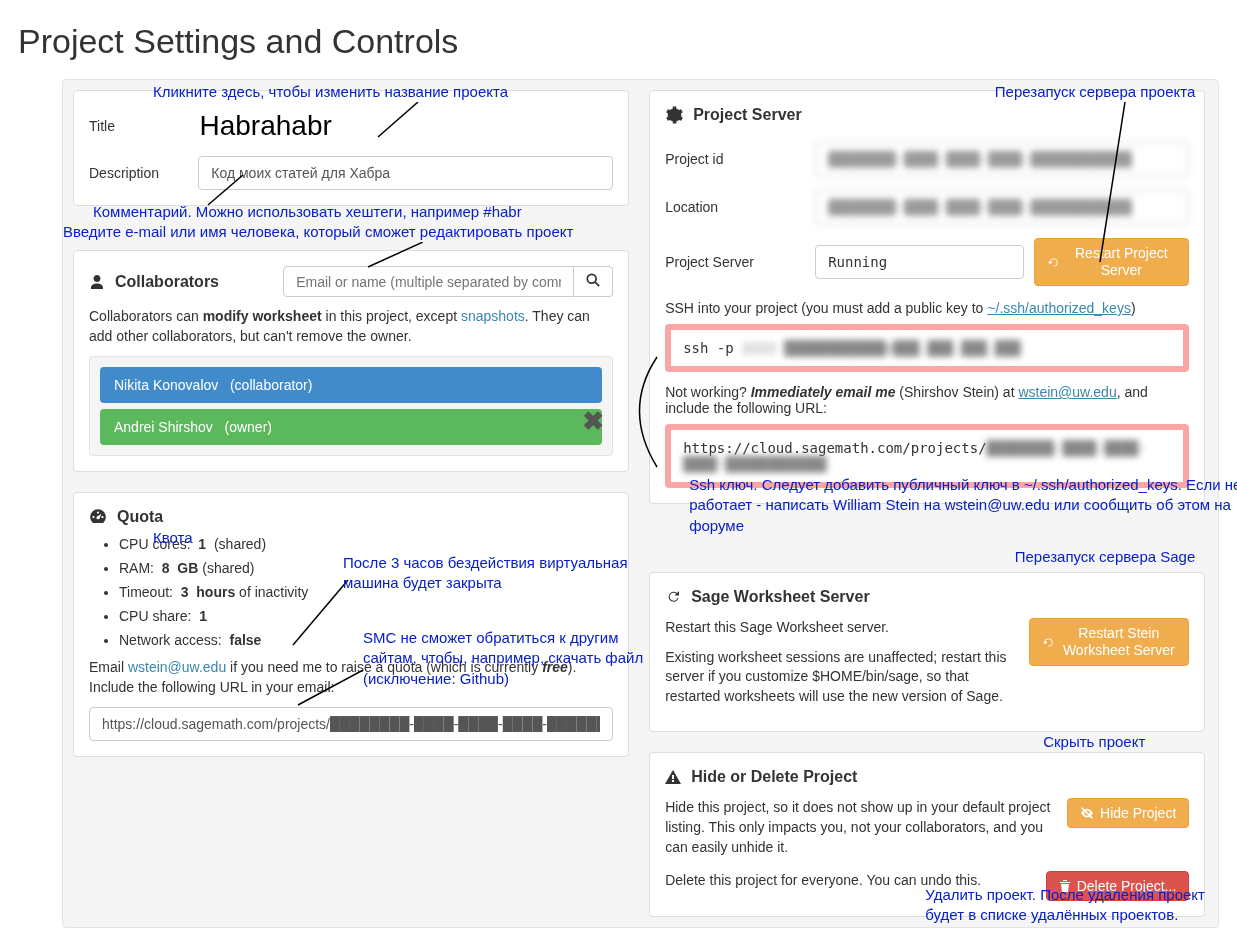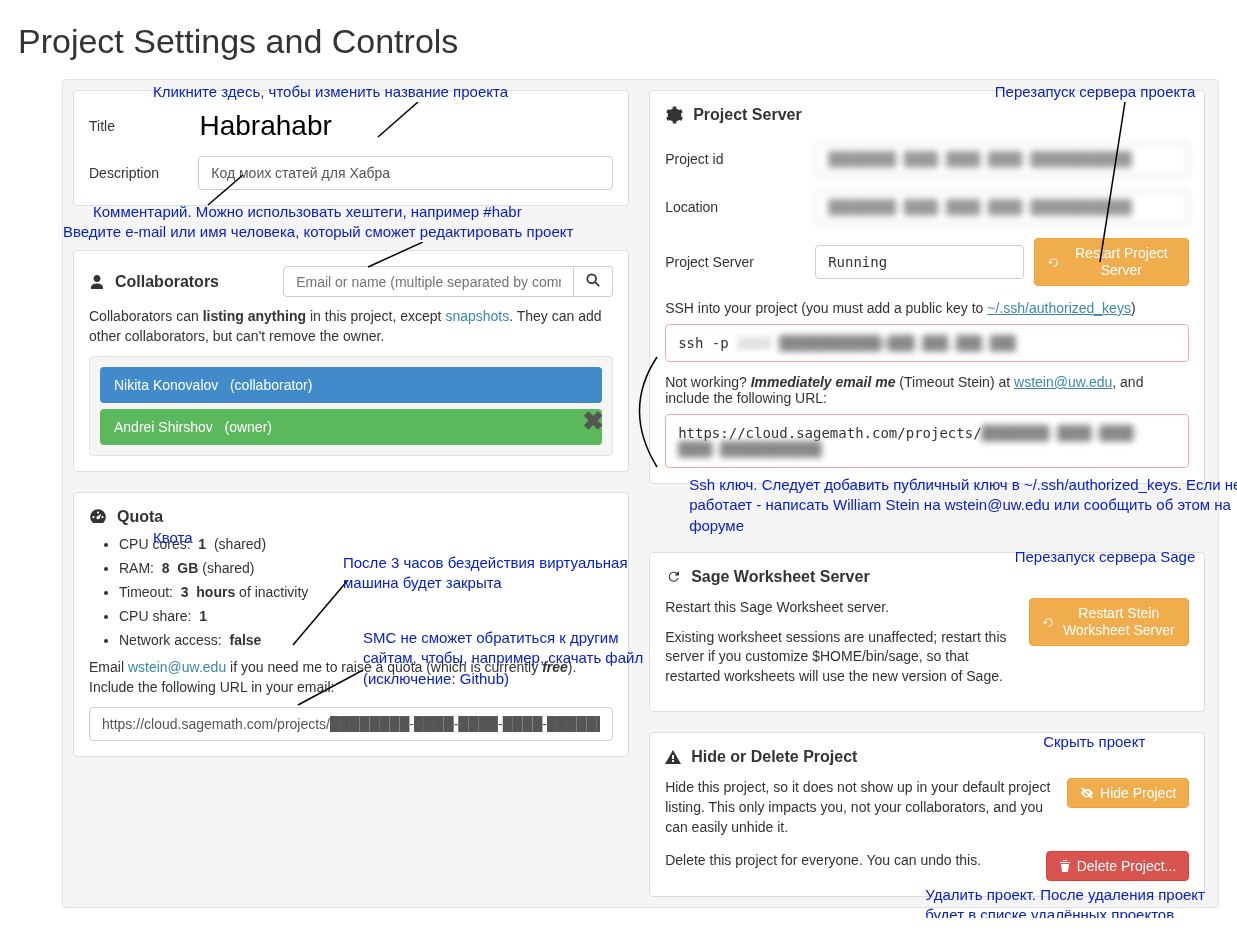--- a/index.html
+++ b/index.html
@@ -34,21 +34,21 @@
 .server-label { width: 140px; font-size: 14px; }
 .server-value { flex: 1; padding: 8px 12px; font-size: 14px; border: 1px solid #ccc; border-radius: 4px; background: #fff; font-family: monospace; color: #999; filter: blur(3px); }
 .server-status { flex: 1; padding: 8px 12px; font-size: 14px; border: 1px solid #ccc; border-radius: 4px; background: #fff; font-family: monospace; }
 .btn { display: inline-flex; align-items: center; justify-content: center; gap: 6px; padding: 6px 12px; font-size: 14px; border-radius: 4px; border: 1px solid transparent; cursor: pointer; text-align: center; }
 .btn-warning { background: #f0ad4e; border-color: #eea236; color: #fff; }
 .btn-danger { background: #d9534f; border-color: #d43f3a; color: #fff; }
 .btn-restart { width: 155px; height: 48px; flex-direction: column; line-height: 1.2; }
 .btn-restart-sage { width: 160px; }
 .ssh-text { font-size: 14px; color: #333; margin-bottom: 8px; }
 .ssh-text a { color: #3a87ad; }
-.mono-box { width: 100%; padding: 10px 12px; font-size: 14px; border: 1px solid #fca5a5; border-radius: 4px; font-family: monospace; background: #fff; margin-bottom: 12px; }
+.mono-box { width: 100%; padding: 10px 12px; font-size: 14px; border: 6px solid #fca5a5; border-radius: 4px; font-family: monospace; background: #fff; margin-bottom: 12px; }
 .mono-box .blur { filter: blur(3px); color: #888; }
 .flexy { display: flex; gap: 12px; align-items: flex-start; }
 .flexy .left { flex: 1; }
 svg { display: block; }
 .line-svg { position: absolute; pointer-events: none; z-index: 40; }
 </style>
 </head>
 <body>
 
 <h1>Project Settings and Controls</h1>
@@ -100,21 +100,21 @@
             <span class="icon">
               <svg width="14" height="14" viewBox="0 0 16 16">
                       <circle cx="6.5" cy="6.5" r="5" fill="none" stroke="#333" stroke-width="2"></circle>
                       <line x1="10.5" y1="10.5" x2="15" y2="15" stroke="#333" stroke-width="2"></line>
                     </svg>
             </span>
           </button>
         </div>
       </div>
       <p class="help-text">
-        <span>Collaborators can </span><b>listing anything</b><span> in this project, except </span><a href="#">snapshots</a><span>. They can add other collaborators, but can't remove the owner.</span>
+        <span>Collaborators can </span><b>modify worksheet</b><span> in this project, except </span><a href="#">snapshots</a><span>. They can add other collaborators, but can't remove the owner.</span>
       </p>
       <div class="collab-list">
         <div class="collab-item collab-blue">
           <span>Nikita Konovalov</span>&nbsp;&nbsp;
           <span>(collaborator)</span>
         </div>
         <div class="collab-item collab-green" style="margin-bottom:0;">
           <span>Andrei Shirshov</span>&nbsp;&nbsp;
           <span>(owner)</span>
         </div>
@@ -198,21 +198,21 @@
           </span>
         </button>
       </div>
       <p class="ssh-text">
         <span>SSH into your project </span><span>(you must add a public key to </span><a href="#">~/.ssh/authorized_keys</a><span>)</span>
       </p>
       <div class="mono-box">
         <span>ssh -p </span><span class="blur">2222 ████████████@███.███.███.███</span>
       </div>
       <p class="ssh-text">
-        <span>Not working? </span><i><b>Immediately email me</b></i><span> (Timeout Stein) at </span><a href="#">wstein@uw.edu</a><span>, and include the following URL:</span>
+        <span>Not working? </span><i><b>Immediately email me</b></i><span> (Shirshov Stein) at </span><a href="#">wstein@uw.edu</a><span>, and include the following URL:</span>
       </p>
       <div class="mono-box" style="margin-bottom:0;">
         <span>https://cloud.sagemath.com/projects/</span><span class="blur">████████-████-████-████-████████████</span>
       </div>
     </div>
   </div>
 
   <svg class="line-svg" style="left:-32px; top:265px;" width="50" height="115">
           <path d="M40 2 Q5 55 40 112" fill="none" stroke="#000" stroke-width="1.5"></path>
         </svg>

